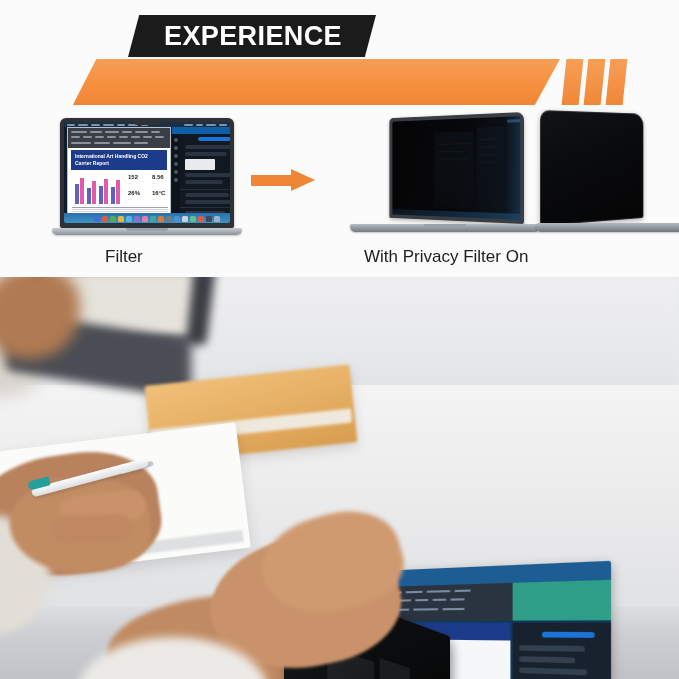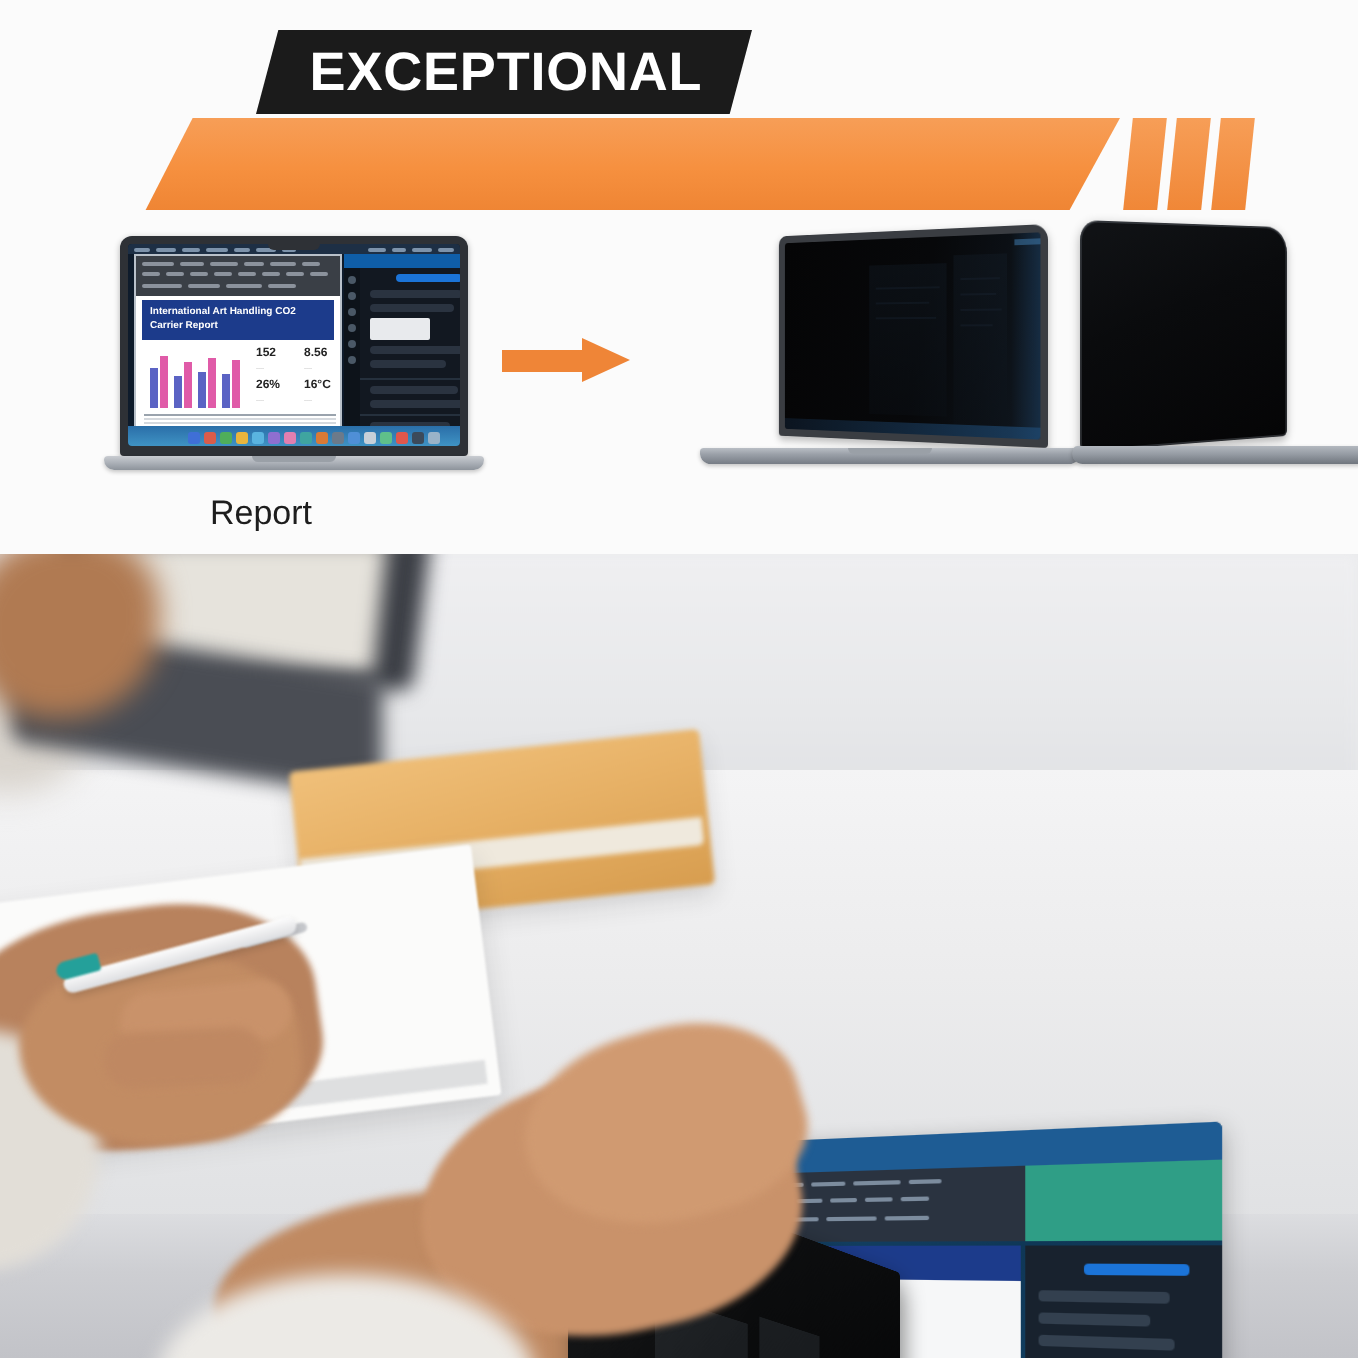--- a/index.html
+++ b/index.html
@@ -225,21 +225,21 @@
     background:linear-gradient(120deg,rgba(255,255,255,.05) 0%,rgba(255,255,255,0) 40%);}
 </style>
 </head>
 <body>
 
 <div class="page">
 
   <div class="top-section">
 
     <div class="banner-black">
-      <span class="banner-black-text">EXCEPTIONAL</span>
+      <span class="banner-black-text">EXPERIENCE</span>
     </div>
     <div class="banner-orange"></div>
     <div class="slash slash-1"></div>
     <div class="slash slash-2"></div>
     <div class="slash slash-3"></div>
 
     <div class="laptop-before">
       <div class="lb-lid">
         <div class="lb-screen">
           <div class="lb-cam"></div>
@@ -390,21 +390,22 @@
       </div>
     </div>
 
     <div class="laptop-right">
       <div class="lr-lid">
         <span class="lr-rim"></span>
       </div>
       <div class="lt-base lr-base"></div>
     </div>
 
-    <div class="caption caption-before">Report</div>
+    <div class="caption caption-before">Filter</div>
+    <div class="caption caption-after">With Privacy Filter On</div>
   </div>
 
   <div class="photo">
     <div class="ph ph-wall"></div>
     <div class="ph ph-desk"></div>
     <div class="ph ph-deskedge"></div>
 
     <div class="ph ph-tab-sleeve"></div>
     <div class="ph ph-tab-frame"></div>
     <div class="ph ph-tab-screen"></div>

